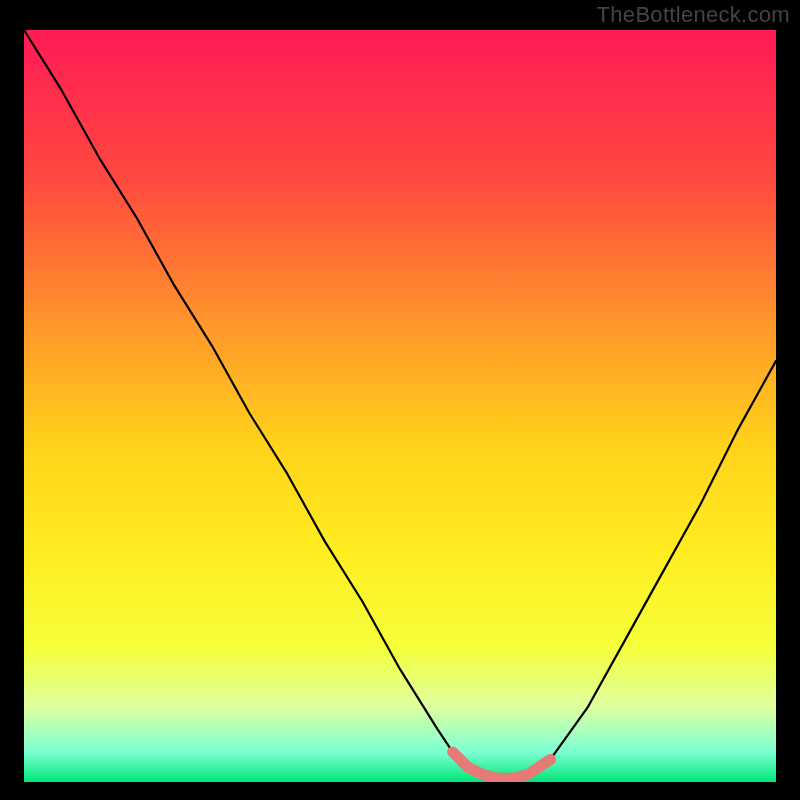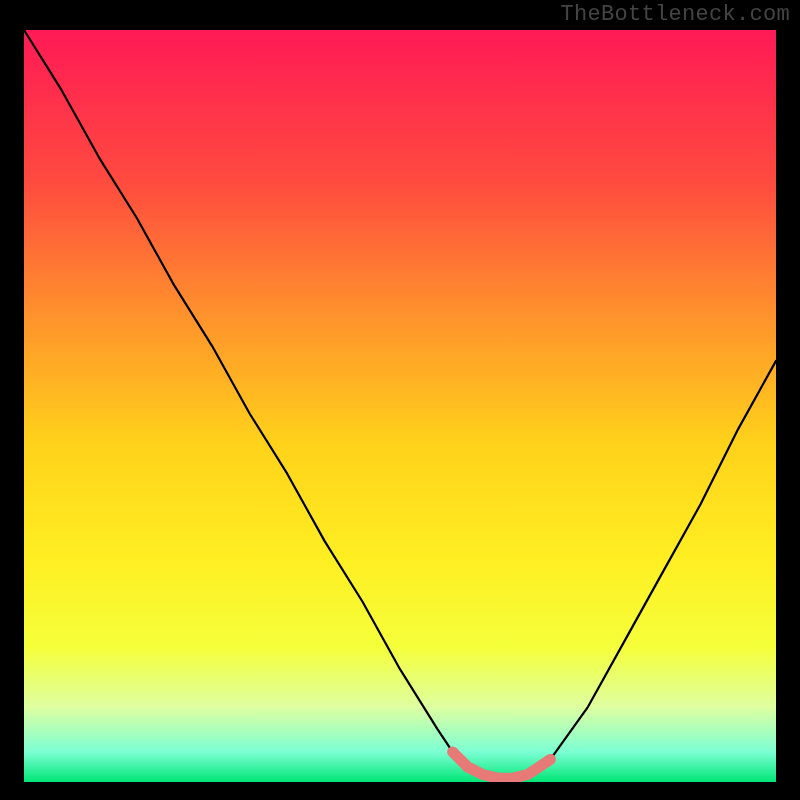--- a/index.html
+++ b/index.html
@@ -13,21 +13,20 @@
   }
   .watermark {
     position: absolute;
     top: 2px;
     right: 10px;
     color: #444;
     font-size: 22px;
     font-weight: 500;
     letter-spacing: 0.3px;
     z-index: 10;
-    font-family: Liberation Mono, monospace;
   }
   .plot {
     position: absolute;
     left: 24px;
     top: 30px;
     width: 752px;
     height: 752px;
   }
   .plot svg {
     width: 100%;

